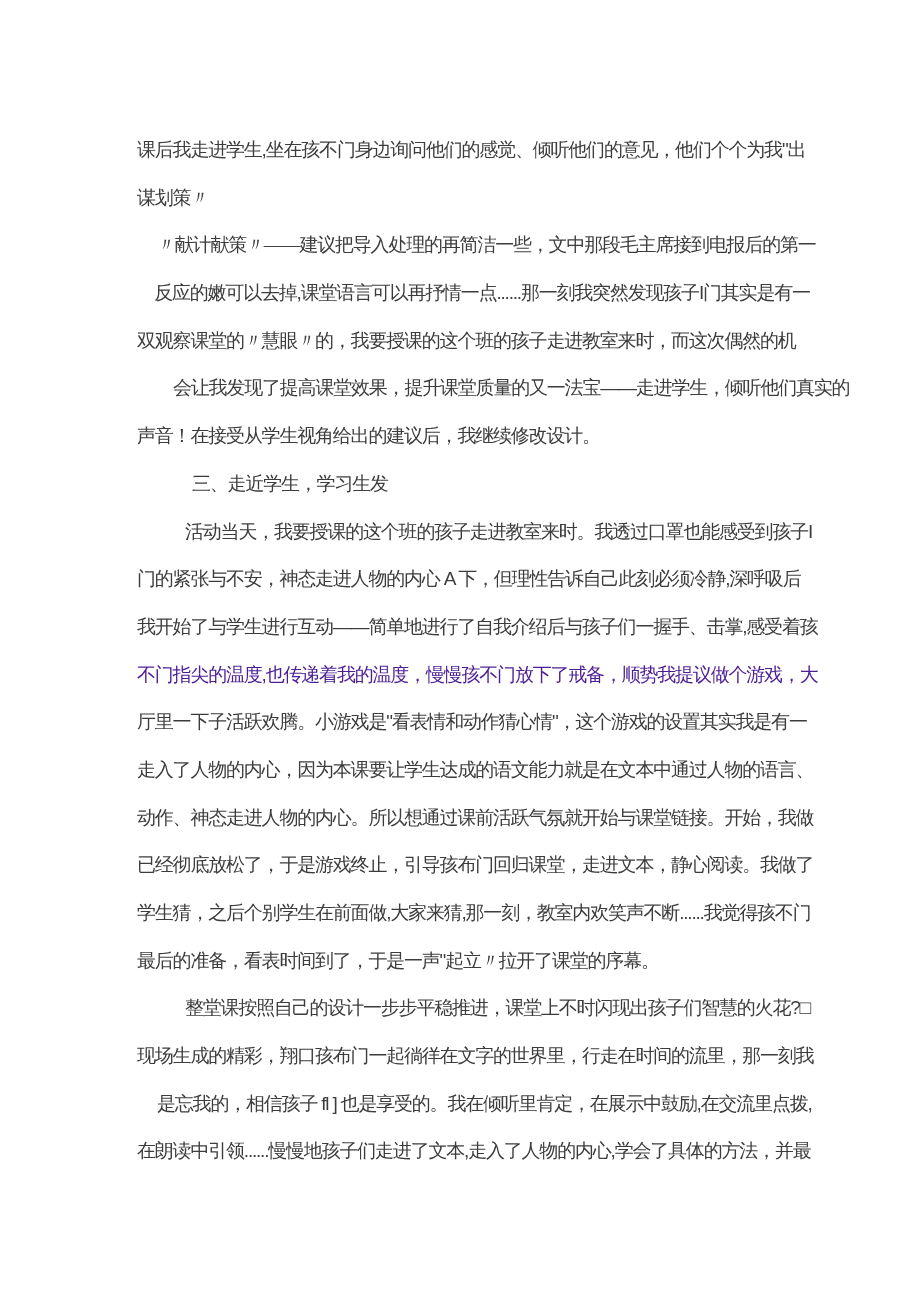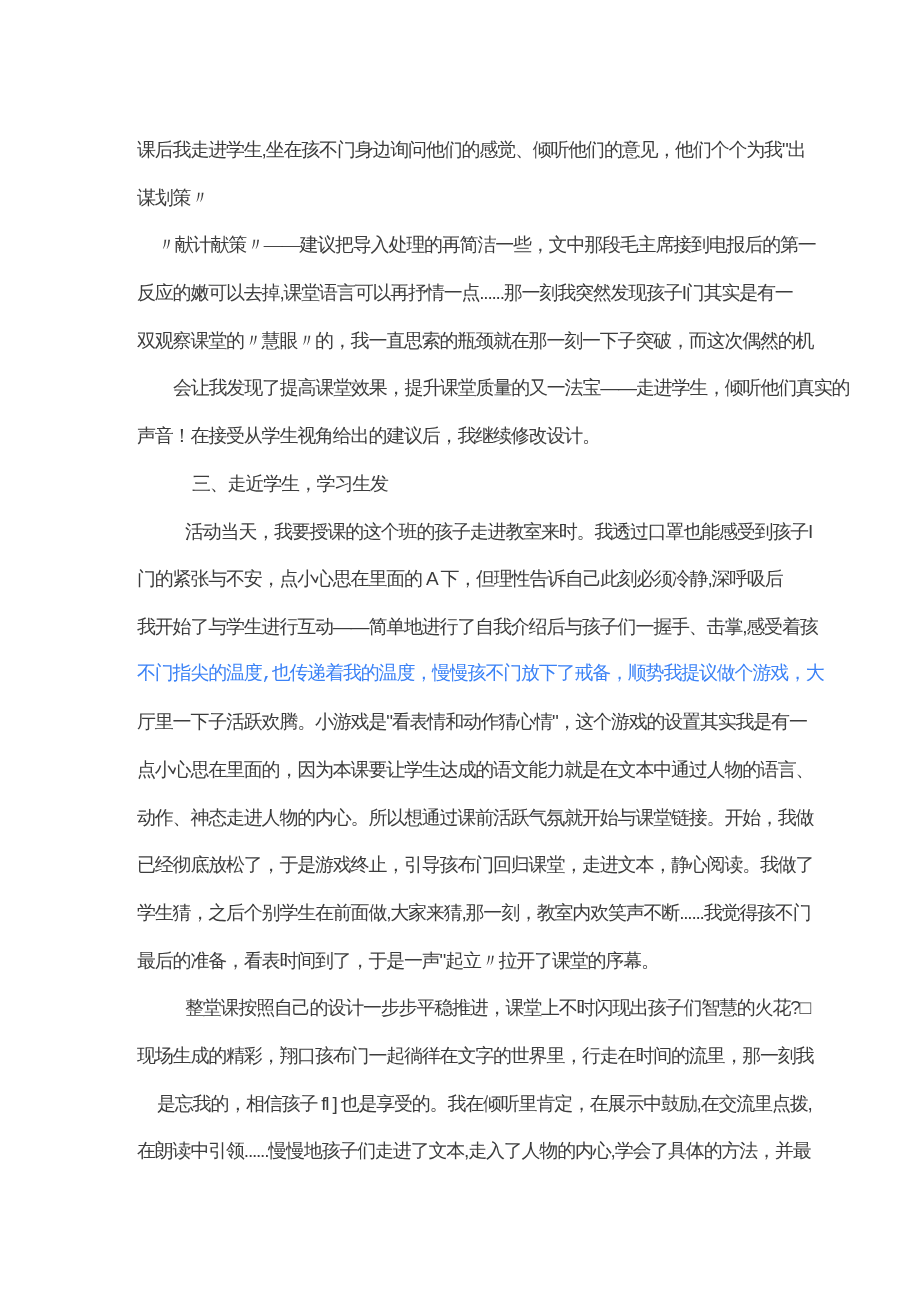--- a/index.html
+++ b/index.html
@@ -40,31 +40,31 @@
     }
   </style>
 </head>
 <body style="background: rgb(255, 255, 255);">
 
 <div class="page">
   <div class="text-block">
     <div class="doc-line" style="color: rgb(60, 60, 60);">课后我走进学生,坐在孩不门身边询问他们的感觉、倾听他们的意见，他们个个为我"出</div>
     <div class="doc-line" style="color: rgb(60, 60, 60);">谋划策〃</div>
     <div class="doc-line" style="padding-left: 20px; color: rgb(60, 60, 60); font-family: Liberation Serif, serif;">〃献计献策〃——建议把导入处理的再简洁一些，文中那段毛主席接到电报后的第一</div>
-    <div class="doc-line" style="color: rgb(60, 60, 60);">反应的嫩可以去掉,课堂语言可以再抒情一点......那一刻我突然发现孩子I门其实是有一</div>
-    <div class="doc-line" style="color: rgb(60, 60, 60);">双观察课堂的〃慧眼〃的，我一直思索的瓶颈就在那一刻一下子突破，而这次偶然的机</div>
+    <div class="doc-line" style="color: rgb(60, 60, 60); text-align: center;">反应的嫩可以去掉,课堂语言可以再抒情一点......那一刻我突然发现孩子I门其实是有一</div>
+    <div class="doc-line" style="color: rgb(60, 60, 60);">双观察课堂的〃慧眼〃的，我要授课的这个班的孩子走进教室来时，而这次偶然的机</div>
     <div class="doc-line" style="color: rgb(60, 60, 60); margin-left: 36px;">会让我发现了提高课堂效果，提升课堂质量的又一法宝——走进学生，倾听他们真实的</div>
     <div class="doc-line" style="color: rgb(60, 60, 60);">声音！在接受从学生视角给出的建议后，我继续修改设计。</div>
     <div class="doc-line" style="padding-left: 55px; color: rgb(60, 60, 60);">三、走近学生，学习生发</div>
     <div class="doc-line" style="padding-left: 48px; color: rgb(60, 60, 60);">活动当天，我要授课的这个班的孩子走进教室来时。我透过口罩也能感受到孩子I</div>
-    <div class="doc-line" style="color: rgb(60, 60, 60);">门的紧张与不安，点小心思在里面的 A 下，但理性告诉自己此刻必须冷静,深呼吸后</div>
+    <div class="doc-line" style="color: rgb(60, 60, 60);">门的紧张与不安，神态走进人物的内心 A 下，但理性告诉自己此刻必须冷静,深呼吸后</div>
     <div class="doc-line" style="color: rgb(60, 60, 60);">我开始了与学生进行互动——简单地进行了自我介绍后与孩子们一握手、击掌,感受着孩</div>
-    <div class="doc-line" style="color: #3b82f6; font-family: Liberation Mono, monospace;">不门指尖的温度,也传递着我的温度，慢慢孩不门放下了戒备，顺势我提议做个游戏，大</div>
+    <div class="doc-line" style="color: #4c1d95;">不门指尖的温度,也传递着我的温度，慢慢孩不门放下了戒备，顺势我提议做个游戏，大</div>
     <div class="doc-line" style="color: rgb(60, 60, 60);">厅里一下子活跃欢腾。小游戏是"看表情和动作猜心情"，这个游戏的设置其实我是有一</div>
-    <div class="doc-line" style="color: rgb(60, 60, 60);">点小心思在里面的，因为本课要让学生达成的语文能力就是在文本中通过人物的语言、</div>
+    <div class="doc-line" style="color: rgb(60, 60, 60);">走入了人物的内心，因为本课要让学生达成的语文能力就是在文本中通过人物的语言、</div>
     <div class="doc-line" style="color: rgb(60, 60, 60);">动作、神态走进人物的内心。所以想通过课前活跃气氛就开始与课堂链接。开始，我做</div>
     <div class="doc-line" style="color: rgb(60, 60, 60);">已经彻底放松了，于是游戏终止，引导孩布门回归课堂，走进文本，静心阅读。我做了</div>
     <div class="doc-line" style="color: rgb(60, 60, 60);">学生猜，之后个别学生在前面做,大家来猜,那一刻，教室内欢笑声不断......我觉得孩不门</div>
     <div class="doc-line" style="color: rgb(60, 60, 60);">最后的准备，看表时间到了，于是一声"起立〃拉开了课堂的序幕。</div>
     <div class="doc-line" style="padding-left: 48px; color: rgb(60, 60, 60);">整堂课按照自己的设计一步步平稳推进，课堂上不时闪现出孩子们智慧的火花?□</div>
     <div class="doc-line" style="color: rgb(60, 60, 60);">现场生成的精彩，翔口孩布门一起徜徉在文字的世界里，行走在时间的流里，那一刻我</div>
     <div class="doc-line" style="color: rgb(60, 60, 60); margin-left: 20px;">是忘我的，相信孩子 fl ] 也是享受的。我在倾听里肯定，在展示中鼓励,在交流里点拨,</div>
     <div class="doc-line" style="color: rgb(60, 60, 60);">在朗读中引领......慢慢地孩子们走进了文本,走入了人物的内心,学会了具体的方法，并最</div>
   </div>
 </div>

